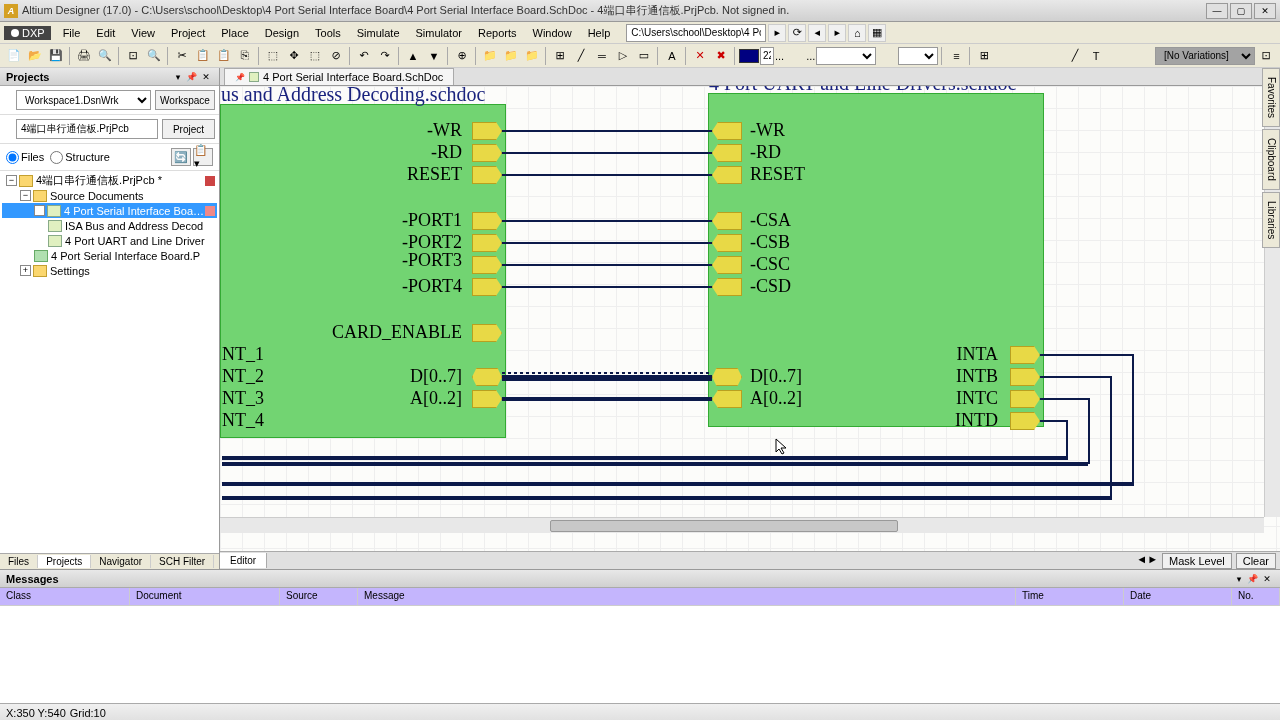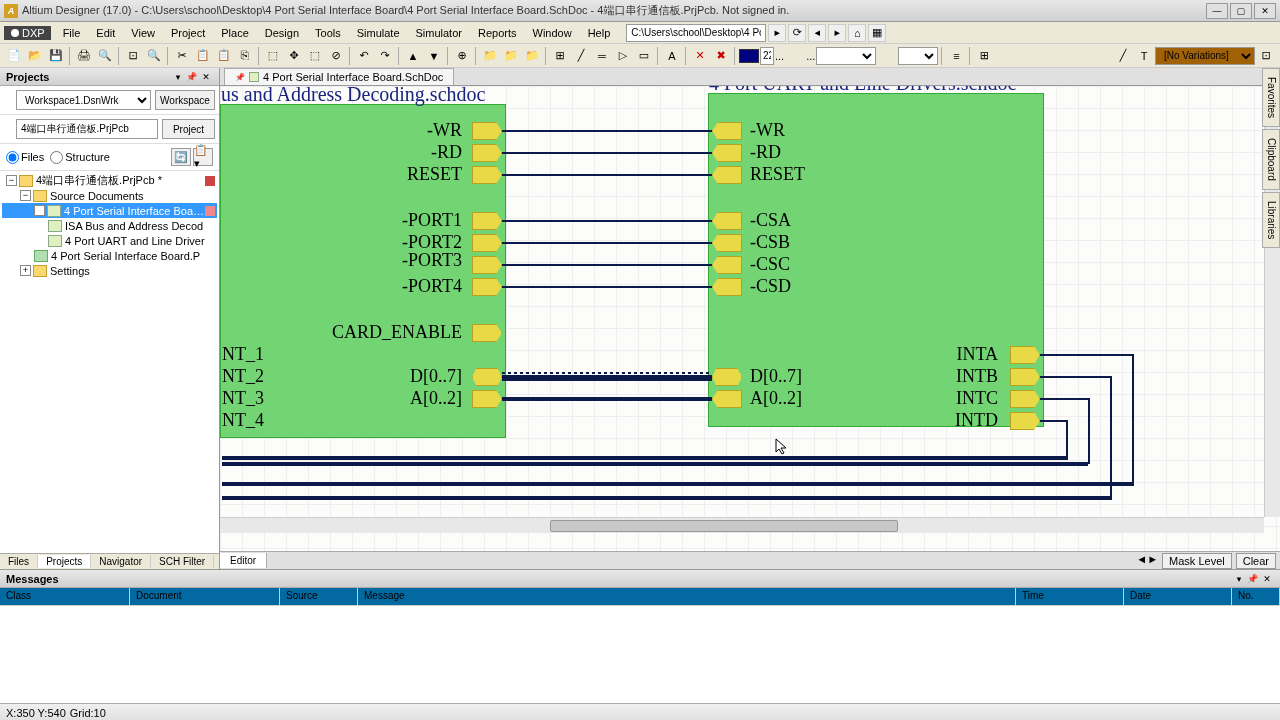--- a/index.html
+++ b/index.html
@@ -18,21 +18,21 @@
 .menu-dropdown { margin-left: 8px; display: flex; align-items: center; }
 .menu-path { width: 140px; height: 18px; border: 1px solid #999; background: #fff; padding: 0 4px; font-size: 10px; }
 .menu-icon-btn { width: 18px; height: 18px; border: 1px solid #ccc; background: #f0f0f0; margin-left: 2px; display: flex; align-items: center; justify-content: center; cursor: pointer; }
 
 .toolbar { height: 24px; background: #ece9d8; display: flex; align-items: center; padding: 0 4px; border-bottom: 1px solid #ccc; gap: 1px; }
 .tool-btn { width: 20px; height: 20px; display: flex; align-items: center; justify-content: center; cursor: pointer; border: 1px solid transparent; }
 .tool-sep { width: 2px; height: 18px; border-left: 1px solid #aaa; margin: 0 2px; }
 .color-box { width: 20px; height: 14px; background: #000080; border: 1px solid #333; }
 .tool-input { width: 14px; height: 18px; border: 1px solid #999; font-size: 10px; padding: 0 2px; }
 .tool-dropdown { width: 60px; height: 18px; border: 1px solid #999; background: #fff; }
-.variations-dd { width: 100px; height: 18px; border: 1px solid #999; background: #a16207; font-size: 10px; padding: 0 4px; }
+.variations-dd { width: 100px; height: 18px; border: 1px solid #999; background: #a3a3a3; font-size: 10px; padding: 0 4px; margin-left: 48px; }
 
 .main-area { display: flex; height: 501px; }
 
 .projects-panel { width: 220px; background: #fff; border-right: 1px solid #999; display: flex; flex-direction: column; }
 .panel-header { height: 18px; background: linear-gradient(#e8e8e8, #d0d0d0); display: flex; align-items: center; padding: 0 6px; border-bottom: 1px solid #aaa; }
 .panel-header-title { flex: 1; font-weight: bold; font-size: 11px; }
 .panel-header-btn { width: 14px; height: 14px; display: flex; align-items: center; justify-content: center; cursor: pointer; font-size: 9px; }
 .workspace-row { display: flex; padding: 4px; gap: 4px; border-bottom: 1px solid #ddd; }
 .workspace-dd { flex: 1; height: 20px; border: 1px solid #999; background: #fff; padding: 0 4px; font-size: 10px; margin-left: 12px; }
 .workspace-btn { width: 60px; height: 20px; border: 1px solid #999; background: #f0f0f0; font-size: 10px; cursor: pointer; }
@@ -84,21 +84,21 @@
 .editor-tabs { height: 18px; background: #e0e0e0; display: flex; align-items: center; border-top: 1px solid #aaa; }
 .editor-tab { padding: 2px 10px; font-size: 10px; background: #fff; border-right: 1px solid #aaa; cursor: pointer; }
 .mask-clear { margin-left: auto; display: flex; gap: 4px; padding-right: 4px; font-size: 10px; }
 .mask-btn { padding: 1px 6px; border: 1px solid #999; background: #f0f0f0; cursor: pointer; }
 
 .bottom-tabs { height: 16px; background: #ece9d8; display: flex; align-items: center; border-top: 1px solid #aaa; }
 .bottom-tab { padding: 1px 8px; font-size: 10px; border-right: 1px solid #ccc; cursor: pointer; }
 
 .messages-panel { height: 134px; display: flex; flex-direction: column; border-top: 1px solid #999; }
 .messages-header { height: 18px; background: linear-gradient(#e8e8e8, #d0d0d0); display: flex; align-items: center; padding: 0 6px; border-bottom: 1px solid #aaa; }
-.messages-cols { display: flex; height: 18px; background: #0369a1; border-bottom: 1px solid #ccc; }
+.messages-cols { display: flex; height: 18px; background: #c4b5fd; border-bottom: 1px solid #ccc; }
 .msg-col { border-right: 1px solid #ccc; padding: 2px 6px; font-size: 10px; }
 .messages-body { flex: 1; background: #fff; }
 
 .statusbar { height: 18px; background: linear-gradient(#f0f0f0, #e0e0e0); display: flex; align-items: center; padding: 0 6px; border-top: 1px solid #aaa; font-size: 10px; }
 .status-right { margin-left: auto; display: flex; }
 .status-btn { padding: 1px 6px; border-left: 1px solid #ccc; cursor: pointer; }
 
 .scrollbar-v { position: absolute; right: 0; top: 18px; bottom: 34px; width: 16px; background: #e8e8e8; border-left: 1px solid #ccc; }
 .scrollbar-h { position: absolute; left: 0; right: 16px; bottom: 18px; height: 16px; background: #e8e8e8; border-top: 1px solid #ccc; display: flex; align-items: center; }
 .scroll-thumb-h { position: absolute; left: 330px; width: 348px; height: 12px; top: 2px; background: #c8c8c8; border: 1px solid #999; border-radius: 2px; }

